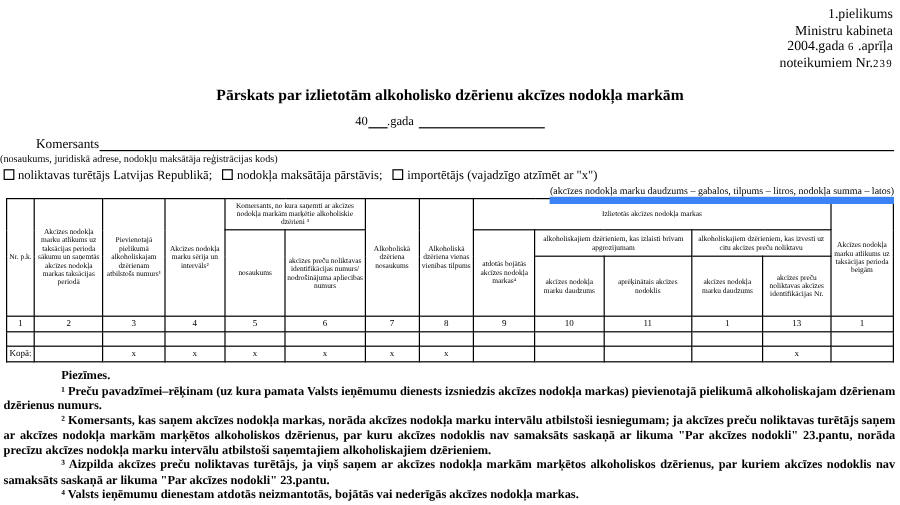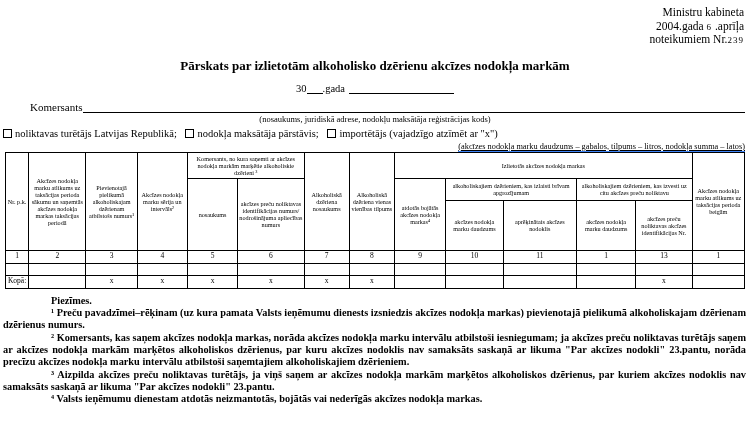--- a/index.html
+++ b/index.html
@@ -25,34 +25,34 @@
     display:inline-block;border-bottom:1px solid #000;height:10px;vertical-align:bottom;
   }
   .blank-short{width:16px;}
   .blank-long{width:105px;margin-left:4px;}
   .komersants-row{
     display:flex;align-items:flex-end;
     margin:6px 5px 0 30px;font-size:11px;
   }
   .komersants-row .blank-fill{flex:1;border-bottom:1px solid #000;height:12px;}
   .caption{
-    text-align:center;font-size:8.5px;margin-top:1px;
+    text-align:left;font-size:8.5px;margin-top:1px;
   }
   .checkbox-line{
     text-align:left;font-size:10.5px;margin-top:4px;
   }
   .box{
     display:inline-block;width:7px;height:7px;border:1px solid #000;
     margin-right:3px;vertical-align:-1px;background:#fff;
   }
   .cb-item{margin:0 3px;}
   .units-note{
     text-align:right;font-size:8.3px;margin:3px 5px 0 0;
   }
-  .units-note span{border-bottom:1px solid #3b82f6;padding-bottom:0;text-decoration:underline;}
+  .units-note span{border-bottom:6px solid #3b82f6;padding-bottom:0;}
   table.main{
     border-collapse:collapse;table-layout:fixed;
     width:740px;margin:1px 5px 0 5px;
     font-size:6.2px;
   }
   table.main th, table.main td{
     border:1px solid #000;
     padding:0 1px;
     text-align:center;vertical-align:middle;
     font-weight:normal;line-height:1.13;
@@ -71,29 +71,30 @@
     font-size:10.3px;line-height:1.2;
     text-align:justify;
     font-weight:bold;
   }
   .notes p{margin:0;text-indent:48px;}
 </style>
 </head>
 <body>
 
 <div class="header-block">
+  <div>1.pielikums</div>
   <div>Ministru kabineta</div>
   <div><span>2004.gada</span> <span class="small-num">6</span> <span>.aprīļa</span></div>
   <div><span>noteikumiem Nr.</span><span class="small-num">239</span></div>
 </div>
 
 <div class="title">Pārskats par izlietotām alkoholisko dzērienu akcīzes nodokļa markām</div>
 
 <div class="date-line">
-  <span>30</span><span class="blank blank-short"></span><span>.gada</span><span class="blank blank-long"></span>
+  <span>40</span><span class="blank blank-short"></span><span>.gada</span><span class="blank blank-long"></span>
 </div>
 
 <div class="komersants-row">
   <span>Komersants</span>
   <span class="blank-fill"></span>
 </div>
 <div class="caption">(nosaukums, juridiskā adrese, nodokļu maksātāja reģistrācijas kods)</div>
 
 <div class="checkbox-line">
   <span class="cb-item"><span class="box"></span><span>noliktavas turētājs Latvijas Republikā;</span></span>

